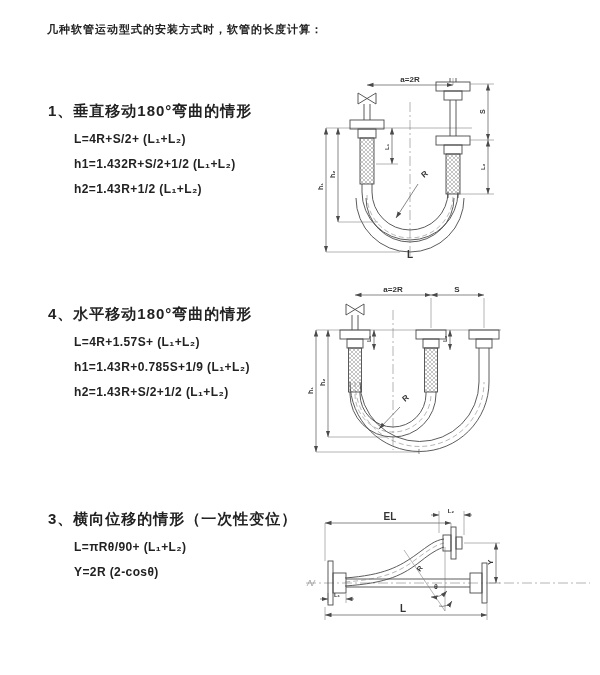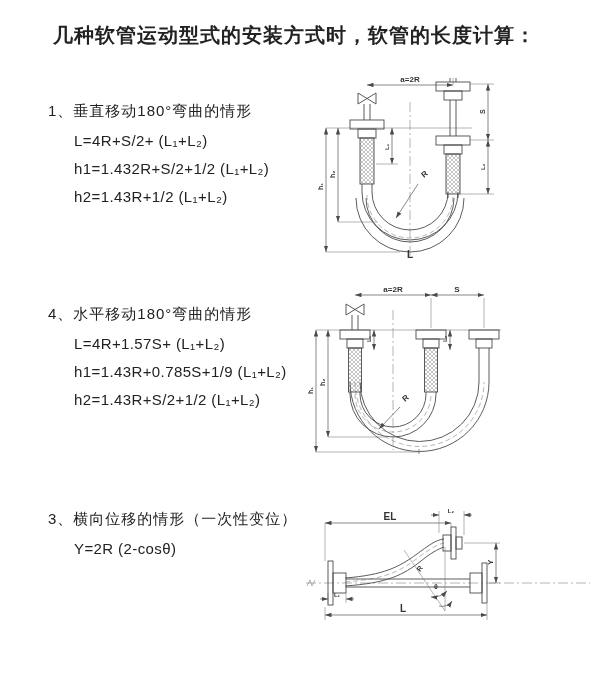--- a/index.html
+++ b/index.html
@@ -1,24 +1,24 @@
 <!DOCTYPE html>
 <html><head>
 <meta charset="utf-8">
 <style>
   html,body{margin:0;padding:0}
   body{
     width:600px;height:675px;position:relative;overflow:hidden;
     background:#ffffff;color:#222;
     font-family:"Liberation Sans","DejaVu Sans",sans-serif;
   }
-  .title{position:absolute;left:53px;top:22px;font-size:20px;font-weight:bold;letter-spacing:1px;white-space:nowrap}
+  .title{position:absolute;left:47px;top:22px;font-size:11px;font-weight:bold;letter-spacing:1px;white-space:nowrap}
   .sec{position:absolute;left:48px;white-space:nowrap}
-  .heading{font-size:15px;font-weight:normal;letter-spacing:1px}
-  .formula{font-size:15px;font-weight:normal;letter-spacing:.4px;margin:11px 0 0 26px}
+  .heading{font-size:15px;font-weight:bold;letter-spacing:1px}
+  .formula{font-size:12px;font-weight:bold;letter-spacing:.4px;margin:11px 0 0 26px}
   svg{position:absolute}
   svg text{font-family:"Liberation Sans","DejaVu Sans",sans-serif;fill:#333;font-weight:bold}
   .dln{stroke:#4a4a4a;stroke-width:.9;fill:none}
   .thin{stroke:#777;stroke-width:.55;fill:none}
   .dim{stroke:#555;stroke-width:.7;fill:none}
   .dash{stroke-dasharray:10 3 2 3}
   .hdash{stroke-dasharray:5 3}
   .braid{stroke:#4a4a4a;stroke-width:.9}
 </style>
 </head>
@@ -35,20 +35,21 @@
 
 <section class="sec" style="top:305px">
   <div class="heading">4、水平移动180°弯曲的情形</div>
   <div class="formula">L=4R+1.57S+ (L₁+L₂)</div>
   <div class="formula">h1=1.43R+0.785S+1/9 (L₁+L₂)</div>
   <div class="formula">h2=1.43R+S/2+1/2 (L₁+L₂)</div>
 </section>
 
 <section class="sec" style="top:510px">
   <div class="heading">3、横向位移的情形（一次性变位）</div>
+  <div class="formula">L=πRθ/90+ (L₁+L₂)</div>
   <div class="formula">Y=2R (2-cosθ)</div>
 </section>
 
 <svg style="left:312px;top:72px" width="278" height="188" viewBox="0 0 278 188">
   <defs>
     <pattern id="hA" patternUnits="userSpaceOnUse" width="4" height="4">
       <path d="M0,0 L4,4 M4,0 L0,4" stroke="#8a8a8a" stroke-width="0.5"></path>
     </pattern>
     <marker id="ar1" orient="auto-start-reverse" markerUnits="userSpaceOnUse" markerWidth="8" markerHeight="6" refX="6.5" refY="2.2">
       <path d="M0,0 L6.5,2.2 L0,4.4 Z" fill="#4a4a4a"></path>

